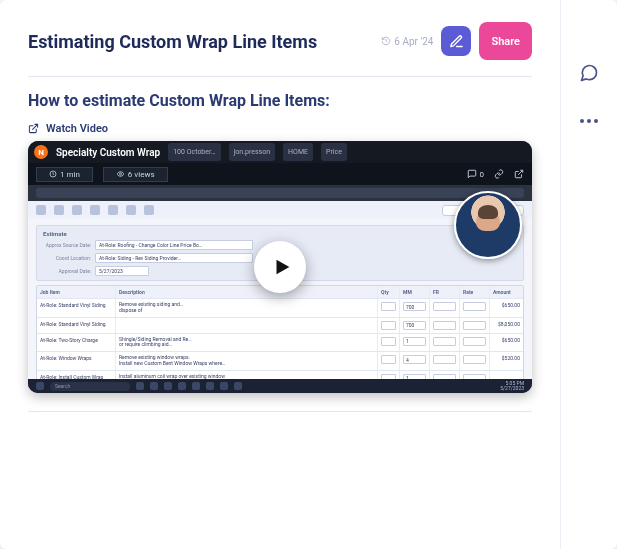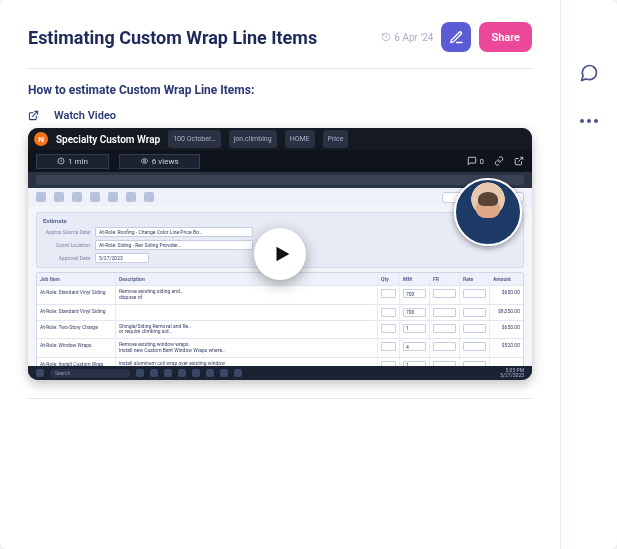--- a/index.html
+++ b/index.html
@@ -5,34 +5,34 @@
   html,body{margin:0;padding:0;font-family:-apple-system,BlinkMacSystemFont,"Segoe UI",Roboto,Arial,sans-serif;background:#f3f4f8;color:#28376b;}
   .stage{width:617px;height:549px;background:#fff;display:flex;border-radius:6px;overflow:hidden;box-shadow:0 1px 3px rgba(0,0,0,.08);}
   .main{flex:1;display:flex;flex-direction:column;padding:22px 28px 14px 28px;position:relative;}
   .sidebar{width:56px;border-left:1px solid #eceef5;display:flex;flex-direction:column;align-items:center;gap:18px;padding-top:58px;}
   
   .hdr{display:flex;align-items:center;gap:8px;}
   .title{font-size:18px;font-weight:700;flex:1;color:#1e2a5a;}
   .date{font-size:10px;color:#a7adc6;display:flex;align-items:center;gap:3px;}
   .iconbtn{width:30px;height:30px;border-radius:8px;display:flex;align-items:center;justify-content:center;cursor:pointer;}
   .edit{background:#5b5bd6;color:#fff;}
-  .share{background:#ec4899;color:#fff;font-size:11px;font-weight:600;padding:0 12px;height:30px;border-radius:8px;display:flex;align-items:center;cursor:pointer;}
+  .share{background:#ec4899;color:#fff;font-size:11px;font-weight:600;padding:0 12px;height:38px;border-radius:8px;display:flex;align-items:center;cursor:pointer;}
   .rule{height:1px;background:#e3e6f0;margin:16px 0 14px;}
   
-  .subhead{font-size:12px;font-weight:700;color:#2a3a73;margin-bottom:12px;}
+  .subhead{font-size:16px;font-weight:700;color:#2a3a73;margin-bottom:12px;}
   ol.steps{margin:0 0 18px 0;padding-left:26px;font-size:11px;color:#3a4677;line-height:1.5;}
-  .watch{font-size:11px;font-weight:600;color:#2a3a73;display:flex;align-items:center;gap:15px;margin-bottom:6px;}
+  .watch{font-size:11px;font-weight:600;color:#2a3a73;display:flex;align-items:center;gap:7px;margin-bottom:6px;}
   
   .video{position:relative;width:100%;height:252px;border-radius:10px;overflow:hidden;background:#1e293b;box-shadow:0 4px 12px rgba(0,0,0,.25);}
   .tabbar{position:absolute;top:0;left:0;right:0;height:22px;background:#141922;display:flex;align-items:center;padding:0 6px;font-size:7px;color:#aab1c9;gap:8px;}
   .tabbar .av{width:14px;height:14px;border-radius:50%;background:#f97316;display:flex;align-items:center;justify-content:center;font-size:8px;font-weight:700;color:#fff;}
   .vtitle{color:#fff;font-weight:600;font-size:10px;}
   .tabpill{background:#2a3142;border-radius:3px;padding:5px 5px;}
   .loombar{position:absolute;top:22px;left:0;right:0;height:22px;background:#0e131c;display:flex;align-items:center;padding:0 8px;gap:10px;font-size:8px;color:#cbd2e6;}
-  .lbtn{display:flex;align-items:flex-start;gap:3px;background:#1b2230;border:1px solid #343c52;border-radius:0;padding:2px 20px;}
+  .lbtn{display:flex;align-items:flex-start;gap:3px;background:#1b2230;border:1px solid #343c52;border-radius:0;padding:2px 12px;}
   .loombar .ract{margin-left:auto;display:flex;gap:10px;}
   .browserchrome{position:absolute;top:44px;left:0;right:0;height:16px;background:#2b3240;display:flex;align-items:center;padding:0 8px;gap:6px;}
   .urlbar{flex:1;height:10px;background:#3a4255;border-radius:3px;}
   .apptool{position:absolute;top:60px;left:0;right:0;height:18px;background:#eef1f9;border-bottom:1px solid #cdd4e6;display:flex;align-items:center;gap:8px;padding:0 8px;}
   .ticon{width:10px;height:10px;background:#b9c2dc;border-radius:2px;}
   .panel{position:absolute;top:78px;left:0;right:0;bottom:14px;background:#f3f5fb;padding:6px 8px 0 8px;overflow:hidden;}
   .pheader{background:#e7ebf6;border:1px solid #d3d9ea;border-radius:2px;padding:4px 6px;margin-bottom:4px;}
   .pheader .ph{font-size:6px;color:#5b668e;font-weight:700;}
   .fld{display:flex;align-items:center;gap:4px;margin-top:3px;}
   .fld .lbl{width:48px;font-size:5px;color:#7b84a4;text-align:right;}
@@ -99,21 +99,21 @@
         </svg>
       <span>Watch Video</span>
     </div>
 
     <div class="video">
 
       <div class="tabbar">
         <div class="av">N</div>
         <span class="vtitle">Specialty Custom Wrap</span>
         <span class="tabpill">100 October…</span>
-        <span class="tabpill">jon.climbing</span>
+        <span class="tabpill">jon.presson</span>
         <span class="tabpill">HOME</span>
         <span class="tabpill">Price</span>
       </div>
 
       <div class="loombar">
         <div class="lbtn">
           <svg width="8" height="8" viewBox="0 0 24 24" fill="none" stroke="currentColor" stroke-width="2.4">
               <circle cx="12" cy="12" r="9"></circle>
               <polyline points="12 7 12 12 15 14"></polyline>
             </svg>

